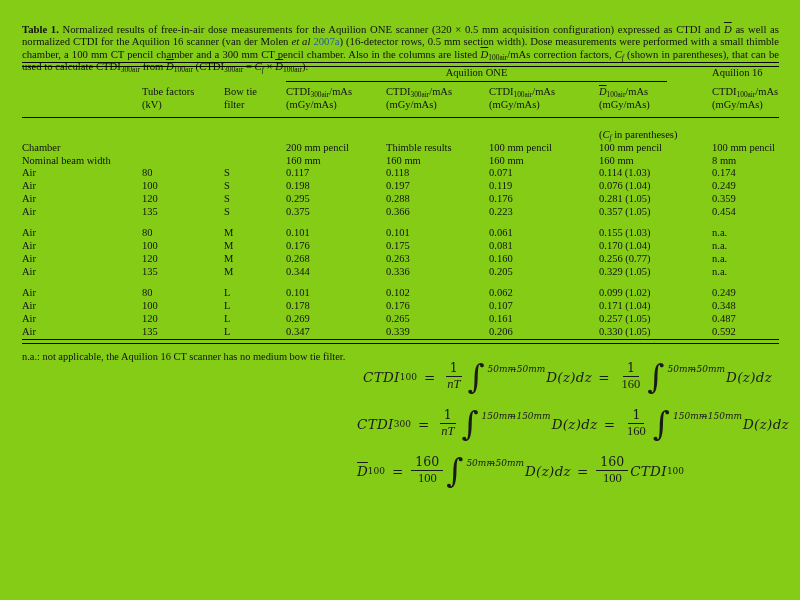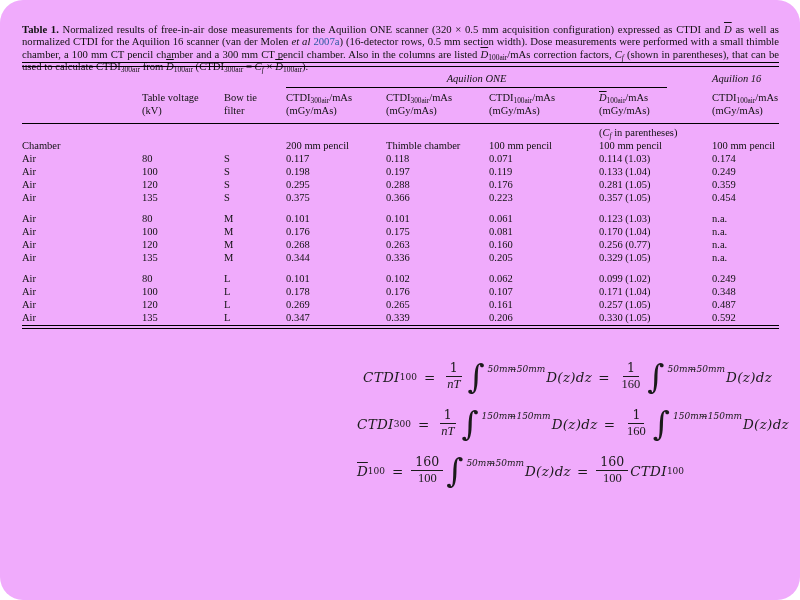--- a/index.html
+++ b/index.html
@@ -1,40 +1,40 @@
 <!DOCTYPE html>
 <html><head>
 <meta charset="utf-8">
 <style>
   html,body{margin:0;padding:0;background:#fff;}
-  .page{position:relative;width:800px;height:600px;background:#f0abfc;overflow:hidden;
-        font-family:"Liberation Serif",serif;color:#111;border-radius:23px;}
+  .page{position:relative;width:800px;height:600px;background:#84cc16;overflow:hidden;
+        font-family:"Liberation Serif",serif;color:#111;}
   
   .caption{position:absolute;left:22px;top:12px;width:757px;
            font-size:10.7px;line-height:1.16;text-align:justify;}
   .seg-normal{}
   .seg-bold{font-weight:bold;}
   .seg-italic{font-style:italic;}
   .seg-link{color:#2c5aa0;cursor:pointer;}
   .seg-sub{font-size:0.70em;vertical-align:-0.25em;line-height:0;}
   .seg-sub-italic{font-size:0.70em;vertical-align:-0.25em;line-height:0;font-style:italic;}
   .seg-overline-italic{font-style:italic;text-decoration:overline;}
   
   .table-block{position:absolute;left:22px;top:62px;width:757px;}
   .rule-double{height:2.5px;border-top:1px solid #000;border-bottom:1px solid #000;}
   table.results{border-collapse:collapse;table-layout:fixed;width:757px;
                 font-size:10.5px;line-height:1.22;}
   table.results th,table.results td{padding:0;margin:0;text-align:left;font-weight:normal;
                 white-space:nowrap;overflow:visible;}
-  tr.group-hdr th{vertical-align:top;padding-top:6px;font-style:italic;}
+  tr.group-hdr th{vertical-align:top;padding-top:0;}
   .span-rule{border-bottom:1px solid #000;padding-bottom:2px;margin-right:45px;text-align:center;}
   .aq16-hdr{padding-left:0;}
   tr.col-hdr th{vertical-align:top;padding-top:4px;padding-bottom:5px;border-bottom:1px solid #000;}
   tr.col-hdr .l1,tr.col-hdr .l2{display:block;}
-  tr.cf-row td{padding-top:3px;height:13px;vertical-align:top;margin-top:28px;}
+  tr.cf-row td{padding-top:11px;height:13px;vertical-align:top;margin-top:28px;}
   tr.lbl-row td{height:12.5px;vertical-align:top;}
   tr.data td{height:13px;vertical-align:top;}
   tr.gap td{height:8px;}
   .footnote{position:absolute;left:22px;top:351px;font-size:10.4px;}
   
   .equations{position:absolute;left:357px;top:354px;}
   .equation{display:flex;align-items:center;height:45px;margin-bottom:2px;
             font-family:"DejaVu Serif",serif;font-size:13.5px;color:#1a1a1a;}
   .equation.indent{margin-left:6px;}
   .eq-var{font-style:italic;letter-spacing:0.3px;}
@@ -77,21 +77,21 @@
           <tr class="group-hdr">
         <th colspan="3"></th>
         <th colspan="4">
           <div class="span-rule">Aquilion ONE</div>
         </th>
         <th class="aq16-hdr">Aquilion 16</th>
       </tr>
       <tr class="col-hdr">
         <th></th>
         <th>
-          <span class="l1"><span class="seg-normal">Table voltage</span></span>
+          <span class="l1"><span class="seg-normal">Tube factors</span></span>
           <span class="l2">(kV)</span>
         </th>
         <th>
           <span class="l1"><span class="seg-normal">Bow tie</span></span>
           <span class="l2">filter</span>
         </th>
         <th>
           <span class="l1"><span class="seg-normal">CTDI</span><span class="seg-sub">300air</span><span class="seg-normal">/mAs</span></span>
           <span class="l2">(mGy/mAs)</span>
         </th>
@@ -120,43 +120,53 @@
             <td></td>
             <td></td>
         <td><span class="seg-normal">(</span><span class="seg-italic">C</span><span class="seg-sub-italic">f</span><span class="seg-normal"> in parentheses)</span></td>
         <td></td>
       </tr>
       <tr class="lbl-row">
         <td>Chamber</td>
         <td></td>
             <td></td>
         <td>200 mm pencil</td>
-        <td>Thimble chamber</td>
+        <td>Thimble results</td>
         <td>100 mm pencil</td>
         <td>100 mm pencil</td>
         <td>100 mm pencil</td>
+      </tr>
+      <tr class="lbl-row">
+        <td>Nominal beam width</td>
+        <td></td>
+            <td></td>
+        <td>160 mm</td>
+        <td>160 mm</td>
+        <td>160 mm</td>
+        <td>160 mm</td>
+        <td>8 mm</td>
       </tr>
       <tr class="data">
         <td>Air</td>
             <td>80</td>
             <td>S</td>
             <td>0.117</td>
             <td>0.118</td>
             <td>0.071</td>
             <td>0.114 (1.03)</td>
             <td>0.174</td>
       </tr>
       <tr class="data">
         <td>Air</td>
             <td>100</td>
             <td>S</td>
             <td>0.198</td>
             <td>0.197</td>
             <td>0.119</td>
-            <td>0.133 (1.04)</td>
+            <td>0.076 (1.04)</td>
             <td>0.249</td>
       </tr>
       <tr class="data">
         <td>Air</td>
             <td>120</td>
             <td>S</td>
             <td>0.295</td>
             <td>0.288</td>
             <td>0.176</td>
             <td>0.281 (1.05)</td>
@@ -175,21 +185,21 @@
       <tr class="gap">
             <td colspan="8"></td>
           </tr>
       <tr class="data">
         <td>Air</td>
             <td>80</td>
             <td>M</td>
             <td>0.101</td>
             <td>0.101</td>
             <td>0.061</td>
-            <td>0.123 (1.03)</td>
+            <td>0.155 (1.03)</td>
             <td>n.a.</td>
       </tr>
       <tr class="data">
         <td>Air</td>
             <td>100</td>
             <td>M</td>
             <td>0.176</td>
             <td>0.175</td>
             <td>0.081</td>
             <td>0.170 (1.04)</td>
@@ -256,20 +266,21 @@
             <td>0.339</td>
             <td>0.206</td>
             <td>0.330 (1.05)</td>
             <td>0.592</td>
       </tr>
     </tbody>
       </table>
     <div class="rule-double"></div>
   </div>
 
+  <div class="footnote">n.a.: not applicable, the Aquilion 16 CT scanner has no medium bow tie filter.</div>
 
   <div class="equations">
     <div class="equation indent">
         <span class="eq-var">CTDI</span>
         <span class="eq-sub">100</span>
         <span class="eq-rel">=</span>
         <span class="frac">
           <span class="num">1</span>
           <span class="den it">nT</span>
         </span>

